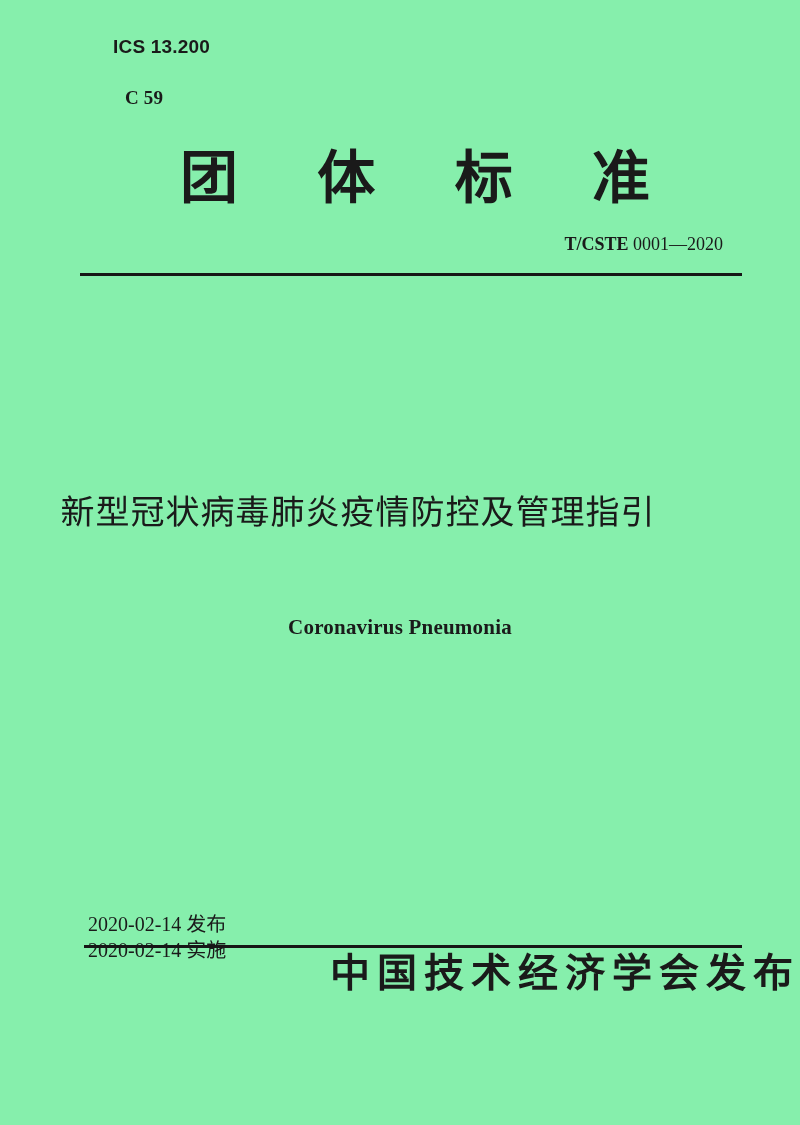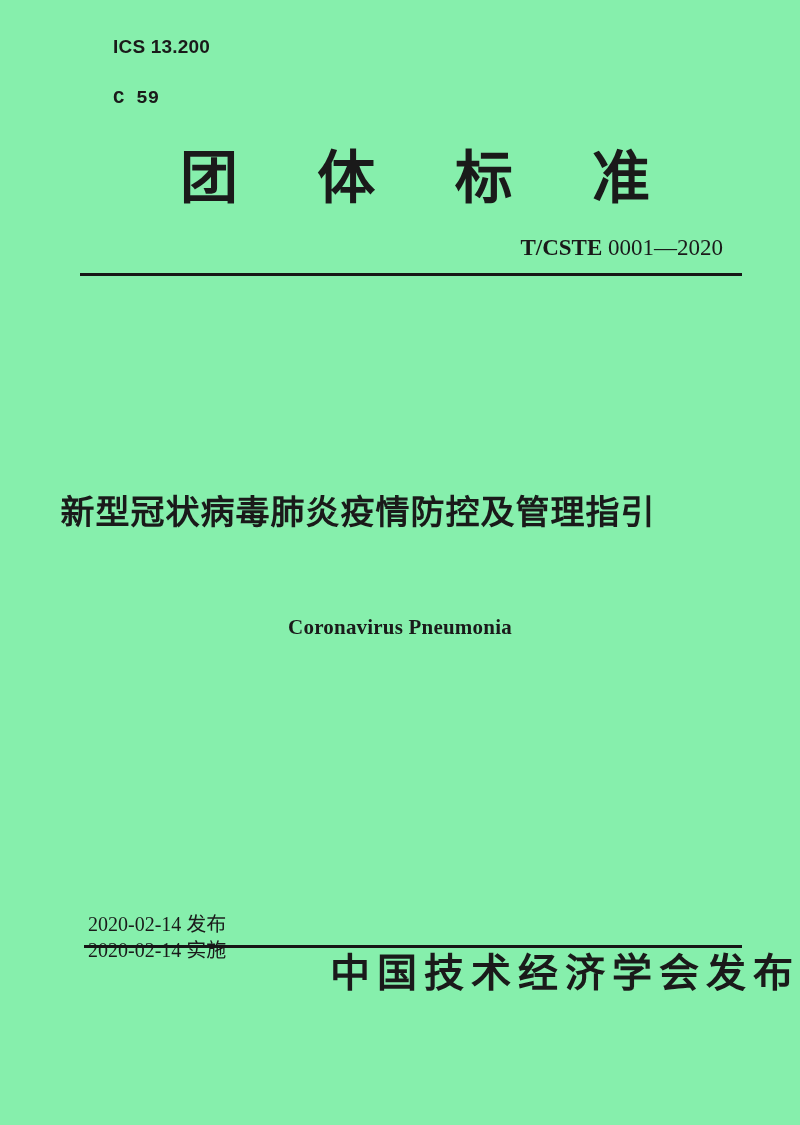--- a/index.html
+++ b/index.html
@@ -9,46 +9,46 @@
     font-family:"Liberation Serif","DejaVu Serif",serif;
   }
   .page{position:absolute;inset:0;background:#86efac;}
 
   .ics-code{
     position:absolute;left:113px;top:37px;
     font-family:"Liberation Sans","DejaVu Sans",sans-serif;
     font-weight:600;font-size:19px;letter-spacing:.2px;line-height:1.1;
   }
   .class-code{
-    position:absolute;left:113px;top:88px;
-    font-family:Liberation Mono, monospace;
+    position:absolute;left:125px;top:88px;
+    font-family:Liberation Serif, serif;
     font-weight:600;font-size:19px;letter-spacing:.2px;line-height:1.1;
   }
 
   .std-type{
     position:absolute;left:180px;top:150px;width:470px;
     display:flex;justify-content:space-between;
     font-weight:900;font-size:58px;line-height:1;
   }
   .std-type span{display:block;}
 
   .std-number{
     position:absolute;right:77px;top:234px;
-    font-size:23px;line-height:1.2;white-space:nowrap;
+    font-size:18px;line-height:1.2;white-space:nowrap;
   }
   .std-number .prefix{font-weight:700;}
 
   .rule{position:absolute;background:#161616;height:3px;}
   .rule-top{left:80px;top:273px;width:662px;}
   .rule-bottom{left:84px;top:945px;width:658px;}
 
   .title-cn{
     position:absolute;left:0;top:493px;width:716px;text-align:center;
     font-family:"Liberation Sans","DejaVu Sans",sans-serif;
-    font-weight:700;font-size:34px;line-height:1.15;letter-spacing:1px;
+    font-weight:400;font-size:34px;line-height:1.15;letter-spacing:1px;
   }
   .title-en{
     position:absolute;left:0;width:800px;text-align:center;
     font-weight:700;font-size:21px;line-height:1.25;letter-spacing:.2px;
   }
   .title-en.line1{top:568px;}
   .title-en.line2{top:614px;}
 
   .dates-row{
     position:absolute;left:88px;top:911px;width:632px;

